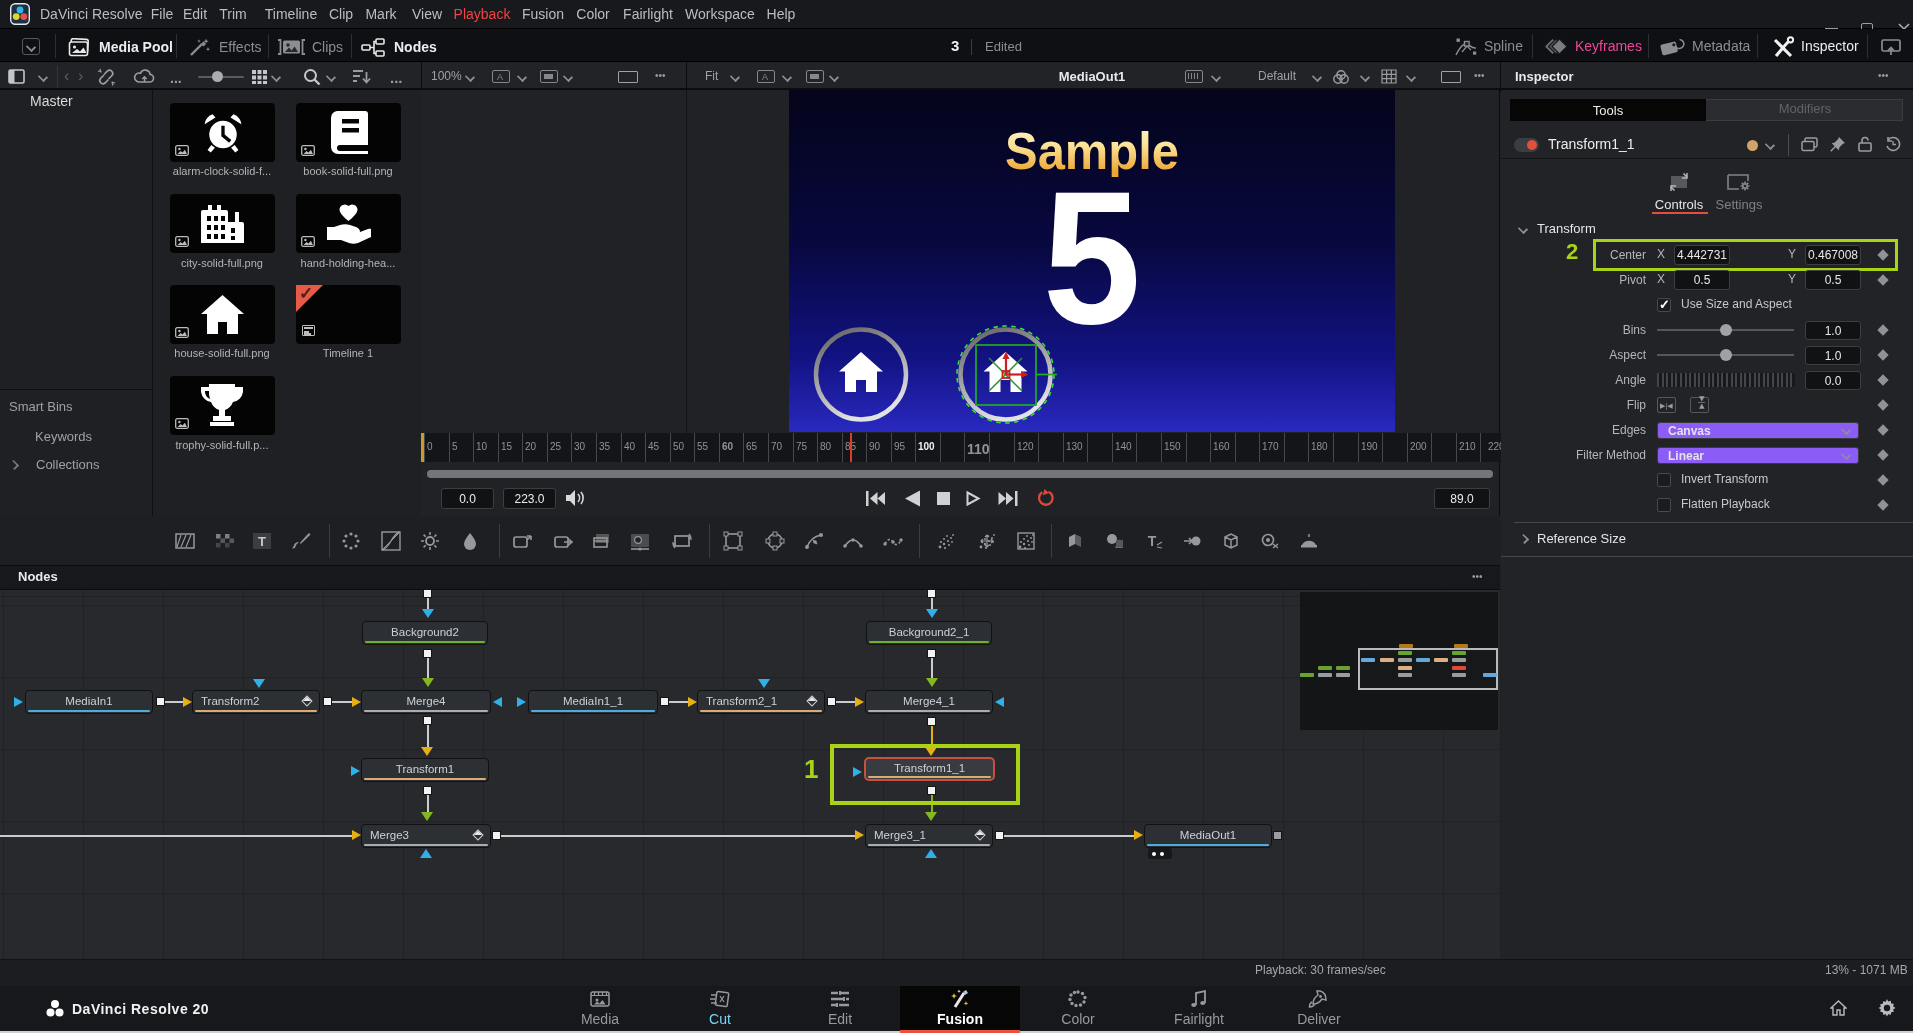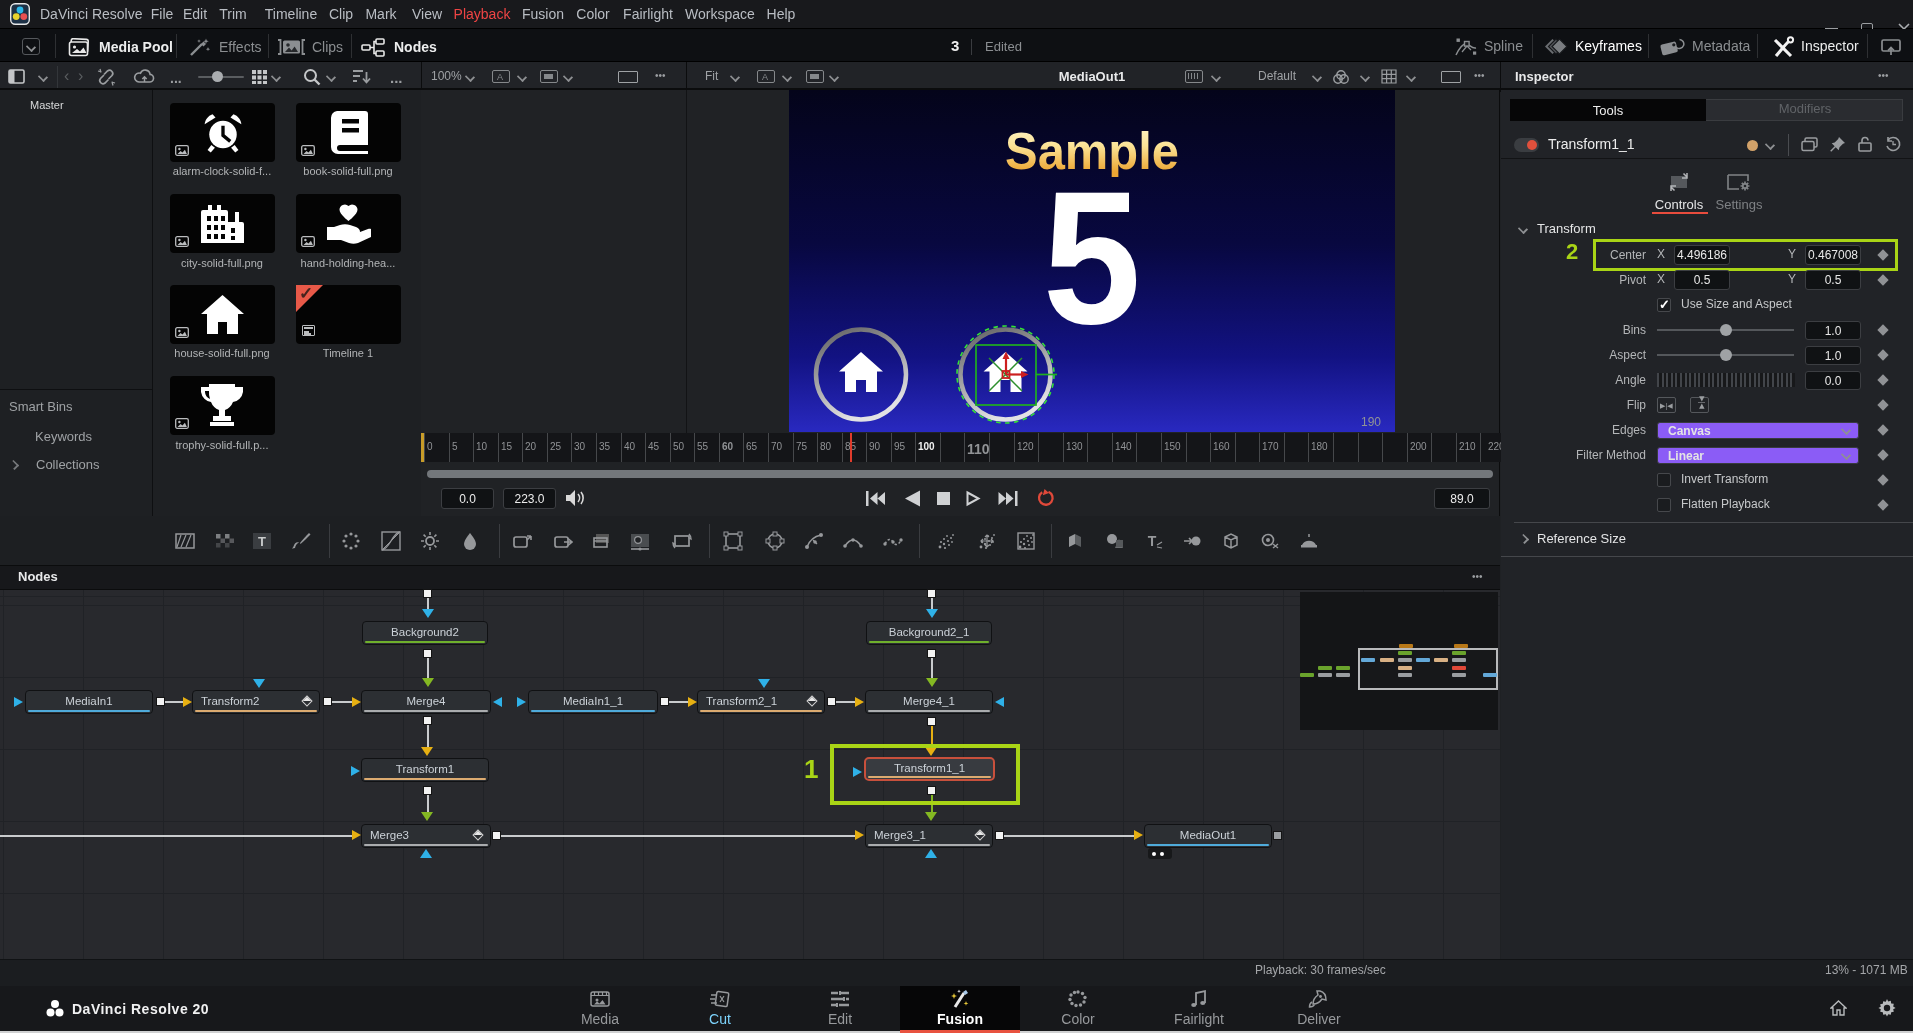--- a/index.html
+++ b/index.html
@@ -99,21 +99,21 @@
   </svg>
 <div class="tx" style="left:1484px;top:39px;font-size:14px;color:#8b8e91;font-weight:normal;">Spline</div>
 <div class="a" style="left:1532px;top:34px;width:1px;height:24px;background:#2e3033"></div>
 <svg class="a" style="left:1544px;top:37px" width="25" height="20" viewBox="0 0 25 20">
 <g>
       <path d="M8.5 2 L1 9.5 L8.5 17 L16 9.5z" fill="#6a6d71"></path>
 <path d="M12 2 L4.5 9.5 L12 17 L19.5 9.5z" fill="#55585c" stroke="#17191c" stroke-width="1.2"></path>
 <path d="M15.5 2 L8 9.5 L15.5 17 L23 9.5z" fill="#7a7d81" stroke="#17191c" stroke-width="1.2"></path>
     </g>
   </svg>
-<div class="tx" style="left:1575px;top:39px;font-size:14px;color:#ffffff;font-weight:normal;">Keyframes</div>
+<div class="tx" style="left:1575px;top:39px;font-size:14px;color:#ec4899;font-weight:normal;">Keyframes</div>
 <div class="a" style="left:1648px;top:34px;width:1px;height:24px;background:#2e3033"></div>
 <svg class="a" style="left:1660px;top:38px" width="25" height="19" viewBox="0 0 25 19">
 <rect x="1" y="5" width="16" height="11" rx="2" fill="#8b8e91" transform="rotate(-14 9 10)"></rect>
 <circle cx="13.8" cy="6.8" r="1.6" fill="#1a1c1f"></circle>
 <path d="M16.5 9.5 a4.5 4.5 0 1 0 3-8" stroke="#8b8e91" stroke-width="1.5" fill="none"></path>
   </svg>
 <div class="tx" style="left:1692px;top:39px;font-size:14px;color:#8b8e91;font-weight:normal;">Metadata</div>
 <div class="a" style="left:1757px;top:34px;width:1px;height:24px;background:#2e3033"></div>
 <svg class="a" style="left:1772px;top:36px" width="23" height="23" viewBox="0 0 23 23">
 <path d="M3 4 L19 20 M4 20 C10 13 12 10 17 5" stroke="#f2f2f2" stroke-width="3.1" fill="none"></path>
@@ -210,21 +210,21 @@
 <path d="M1 1 h14 v13 h-14z M1 5.3 h14 M1 9.6 h14 M5.6 1 v13 M10.3 1 v13" stroke="#9a9da0" stroke-width="1.2" fill="none"></path>
   </svg>
 <div class="chev" style="left:1407px;top:73px;border-color:#8e9093"></div>
 <div class="a" style="left:1441px;top:71px;width:20px;height:12px;border:1.5px solid #9fa2a5;border-radius:1px"></div>
 <div class="tx" style="left:1474px;top:71px;font-size:10px;color:#9a9da0;font-weight:normal;">•••</div>
 <div class="a" style="left:1500px;top:62px;width:1px;height:30px;background:#0b0c0d"></div>
 <div class="tx" style="left:1515px;top:70px;font-size:13px;color:#e8e9ea;font-weight:bold;">Inspector</div>
 <div class="tx" style="left:1878px;top:71px;font-size:10px;color:#9a9da0;font-weight:normal;">•••</div>
 <div class="a" style="left:0;top:90px;width:421px;height:426px;background:#1e2023"></div>
 <div class="a" style="left:152px;top:90px;width:1px;height:426px;background:#0e0f11"></div>
-<div class="tx" style="left:30px;top:100px;font-size:11px;color:#d8d9da;font-weight:normal;">Master</div>
+<div class="tx" style="left:30px;top:94px;font-size:14px;color:#d8d9da;font-weight:normal;">Master</div>
 <div class="a" style="left:0;top:389px;width:152px;height:1px;background:#0e0f11"></div>
 <div class="tx" style="left:9px;top:400px;font-size:13px;color:#9fa2a5;font-weight:normal;">Smart Bins</div>
 <div class="tx" style="left:35px;top:430px;font-size:13px;color:#9fa2a5;font-weight:normal;">Keywords</div>
 <div class="chev" style="left:10px;top:461px;border-color:#77797c;transform:rotate(-45deg) scale(.8,1)"></div>
 <div class="tx" style="left:36px;top:458px;font-size:13px;color:#9fa2a5;font-weight:normal;">Collections</div>
 <div class="a" style="left:170px;top:103px;width:105px;height:59px;background:#040404;border-radius:4px">
     <svg class="a" style="left:33px;top:9px" width="40" height="41" viewBox="0 0 48 49">
 <circle cx="24" cy="27" r="16.5" fill="#fff"></circle>
 <path d="M22 16.5 h4 v10.5 l8 6.5 -2.6 3.2 -9.4-7.6z" fill="#050505"></path>
 <path d="M11.5 2.5 C6 4.5 2.5 9 2 14.5 L15 6.5z" fill="#fff"></path>
@@ -374,21 +374,21 @@
 <div class="tx" style="left:894px;top:442px;font-size:10px;color:#919396;font-weight:normal">95</div>
 <div class="tx" style="left:918px;top:442px;font-size:10px;color:#f0f0f0;font-weight:bold">100</div>
 <div class="tx" style="left:967px;top:442px;font-size:14px;color:#919396;font-weight:bold">110</div>
 <div class="tx" style="left:1017px;top:442px;font-size:10px;color:#919396;font-weight:normal">120</div>
 <div class="tx" style="left:1066px;top:442px;font-size:10px;color:#919396;font-weight:normal">130</div>
 <div class="tx" style="left:1115px;top:442px;font-size:10px;color:#919396;font-weight:normal">140</div>
 <div class="tx" style="left:1164px;top:442px;font-size:10px;color:#919396;font-weight:normal">150</div>
 <div class="tx" style="left:1213px;top:442px;font-size:10px;color:#919396;font-weight:normal">160</div>
 <div class="tx" style="left:1262px;top:442px;font-size:10px;color:#919396;font-weight:normal">170</div>
 <div class="tx" style="left:1311px;top:442px;font-size:10px;color:#919396;font-weight:normal">180</div>
-<div class="tx" style="left:1361px;top:416px;font-size:12px;color:#919396;font-weight:normal">190</div>
+<div class="tx" style="left:1361px;top:442px;font-size:10px;color:#919396;font-weight:normal">190</div>
 <div class="tx" style="left:1410px;top:442px;font-size:10px;color:#919396;font-weight:normal">200</div>
 <div class="tx" style="left:1459px;top:442px;font-size:10px;color:#919396;font-weight:normal">210</div>
 <div class="tx" style="left:1488px;top:442px;font-size:10px;color:#919396;font-weight:normal">220</div>
 <div class="a" style="left:421px;top:433px;width:3px;height:29px;background:#c89c28"></div>
 <div class="a" style="left:1505px;top:433px;width:3px;height:29px;background:#c89c28"></div>
 <div class="a" style="left:850px;top:433px;width:2px;height:29px;background:#e03c2c"></div>
 <div class="a" style="left:427px;top:470px;width:1066px;height:8px;background:#73777b;border-radius:4px"></div>
 <div class="a" style="left:441px;top:488px;width:53px;height:21px;background:#101214;border:1px solid #3c3e42;border-radius:3px;color:#ececec;font-size:12px">
     <div class="cv" style="width:100%;height:100%">0.0</div>
   </div>
@@ -750,21 +750,21 @@
     </g>
 <circle cx="19" cy="13" r="1.3" fill="#212327"></circle>
   </svg>
 <div class="tx" style="left:1539px;top:198px;width:400px;text-align:center;font-size:13px;color:#7e8184;font-weight:normal;">Settings</div>
 <div class="chev" style="left:1519px;top:225px;border-color:#8e9093"></div>
 <div class="tx" style="left:1537px;top:222px;font-size:13px;color:#e4e5e6;font-weight:normal;">Transform</div>
 <div class="a" style="left:1593px;top:239px;width:305px;height:32px;border:3px solid #a9d416"></div>
 <div class="tx" style="left:1566px;top:241px;font-size:22px;color:#a9d416;font-weight:bold;">2</div>
 <div class="lbl" style="left:1506px;top:248px;width:140px">Center</div>
 <div class="tx" style="left:1657px;top:248px;font-size:12px;color:#b4b6b8;font-weight:normal;">X</div>
-<div class="ibox" style="left:1674px;top:245px;width:56px">4.496186</div>
+<div class="ibox" style="left:1674px;top:245px;width:56px">4.442731</div>
 <div class="tx" style="left:1788px;top:248px;font-size:12px;color:#b4b6b8;font-weight:normal;">Y</div>
 <div class="ibox" style="left:1805px;top:245px;width:56px">0.467008</div>
 <div class="dia" style="left:1879px;top:251px"></div>
 <div class="lbl" style="left:1506px;top:273px;width:140px">Pivot</div>
 <div class="tx" style="left:1657px;top:273px;font-size:12px;color:#b4b6b8;font-weight:normal;">X</div>
 <div class="ibox" style="left:1674px;top:270px;width:56px">0.5</div>
 <div class="tx" style="left:1788px;top:273px;font-size:12px;color:#b4b6b8;font-weight:normal;">Y</div>
 <div class="ibox" style="left:1805px;top:270px;width:56px">0.5</div>
 <div class="dia" style="left:1879px;top:276px"></div>
 <div class="cb" style="left:1657px;top:298px">

